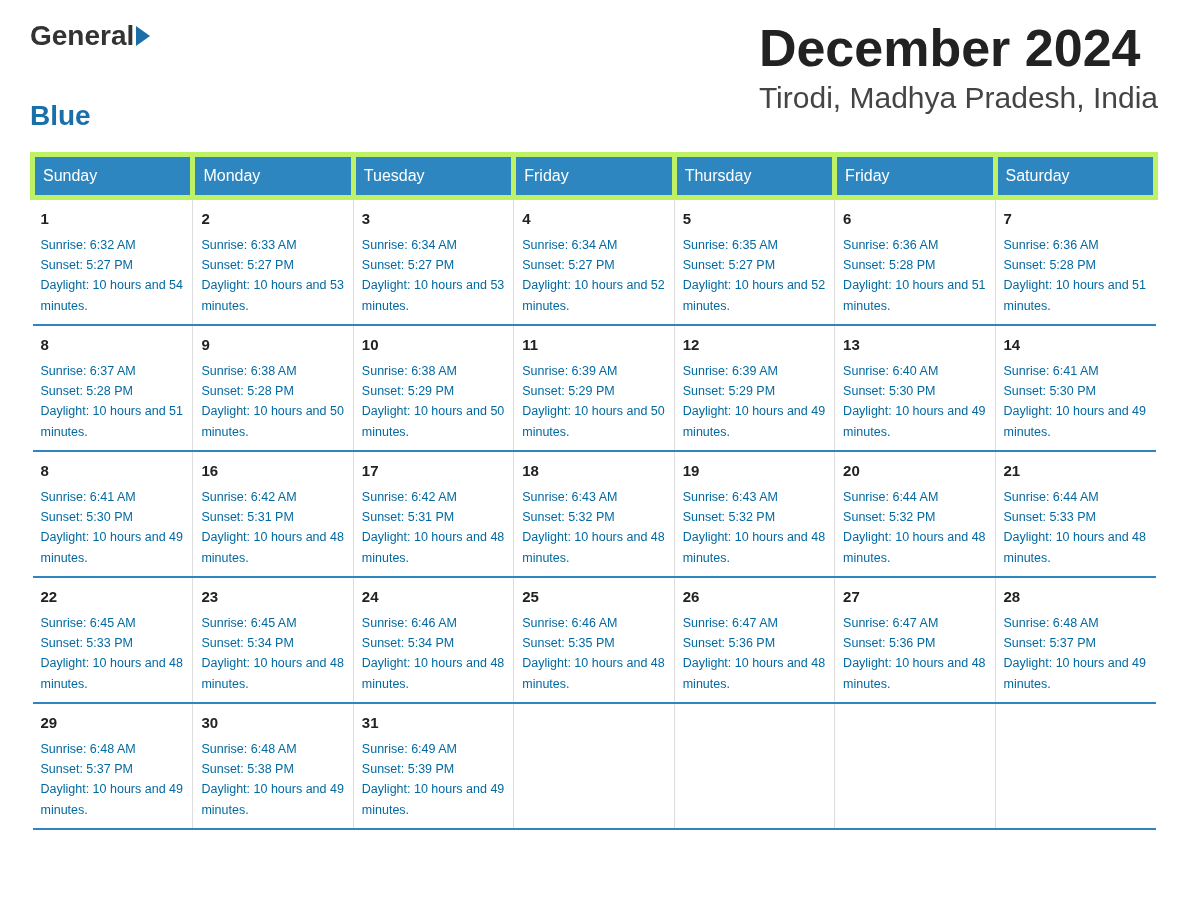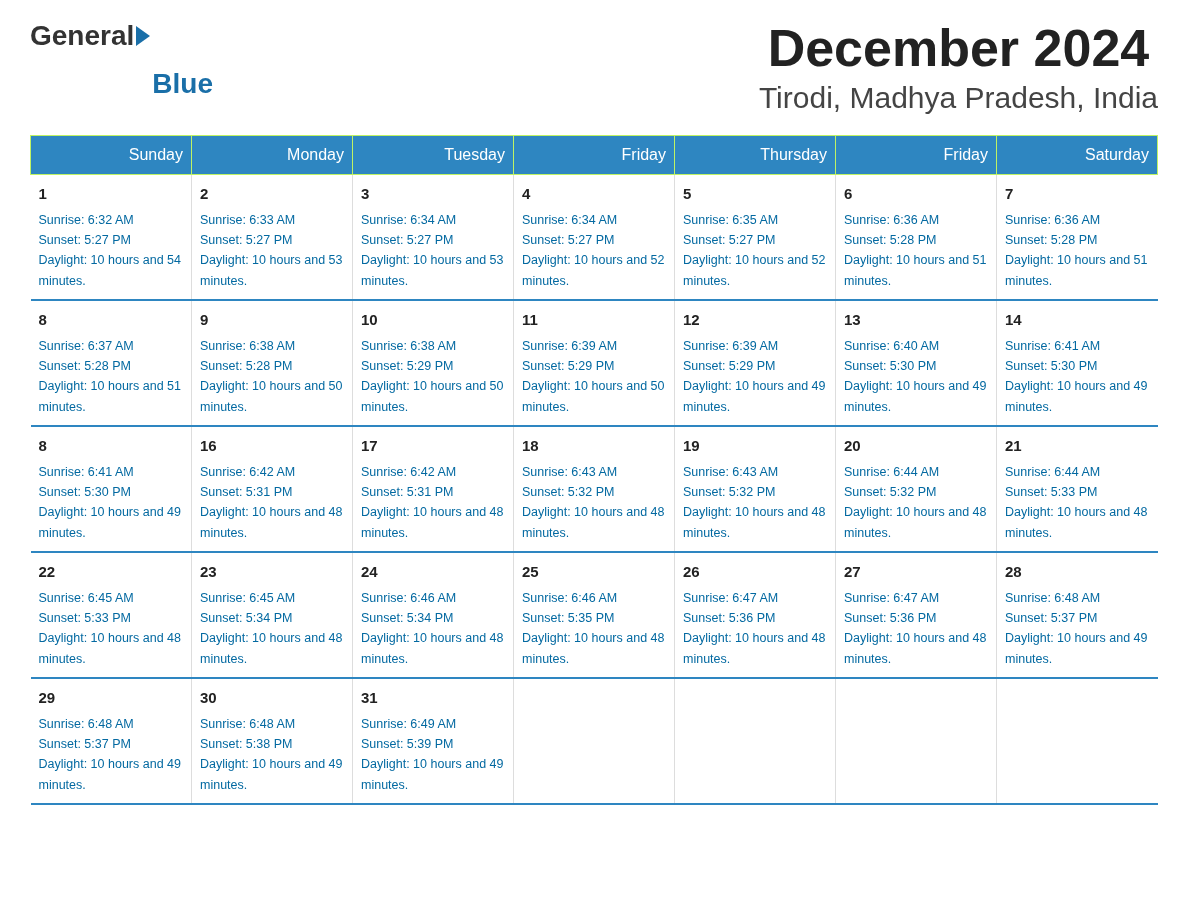--- a/index.html
+++ b/index.html
@@ -11,21 +11,21 @@
       padding: 20px 30px;
     }
     .header {
       display: flex;
       justify-content: space-between;
       align-items: flex-start;
       margin-bottom: 20px;
     }
     .logo {
       display: flex;
-      flex-direction: row;
+      flex-direction: column;
       align-items: flex-start;
     }
     .logo-text {
       display: flex;
       align-items: center;
       font-size: 28px;
       font-weight: bold;
       color: #333;
     }
     .logo-general {
@@ -40,21 +40,21 @@
       margin: 0 2px;
       display: inline-block;
     }
     .logo-blue {
       color: #1a6fa8;
       font-size: 28px;
       font-weight: bold;
       margin-top: 48px;
     }
     .title-block {
-      text-align: center;
+      text-align: left;
     }
     .month-title {
       font-size: 52px;
       font-weight: bold;
       color: #222;
       line-height: 1.1;
     }
     .location-title {
       font-size: 30px;
       color: #444;
@@ -65,22 +65,22 @@
       border-collapse: collapse;
     }
     thead tr {
       background-color: #2e86c1;
     }
     thead th {
       color: #fff;
       font-size: 16px;
       font-weight: normal;
       padding: 10px 8px;
-      text-align: right;
-      border: 1px solid #bef264;
+      text-align: left;
+      border: 5px solid #bef264;
     }
     tbody tr {
       border-bottom: 2px solid #2e86c1;
     }
     tbody td {
       vertical-align: top;
       padding: 8px 8px;
       font-size: 13px;
       color: #333;
       border-right: 1px solid #ddd;

